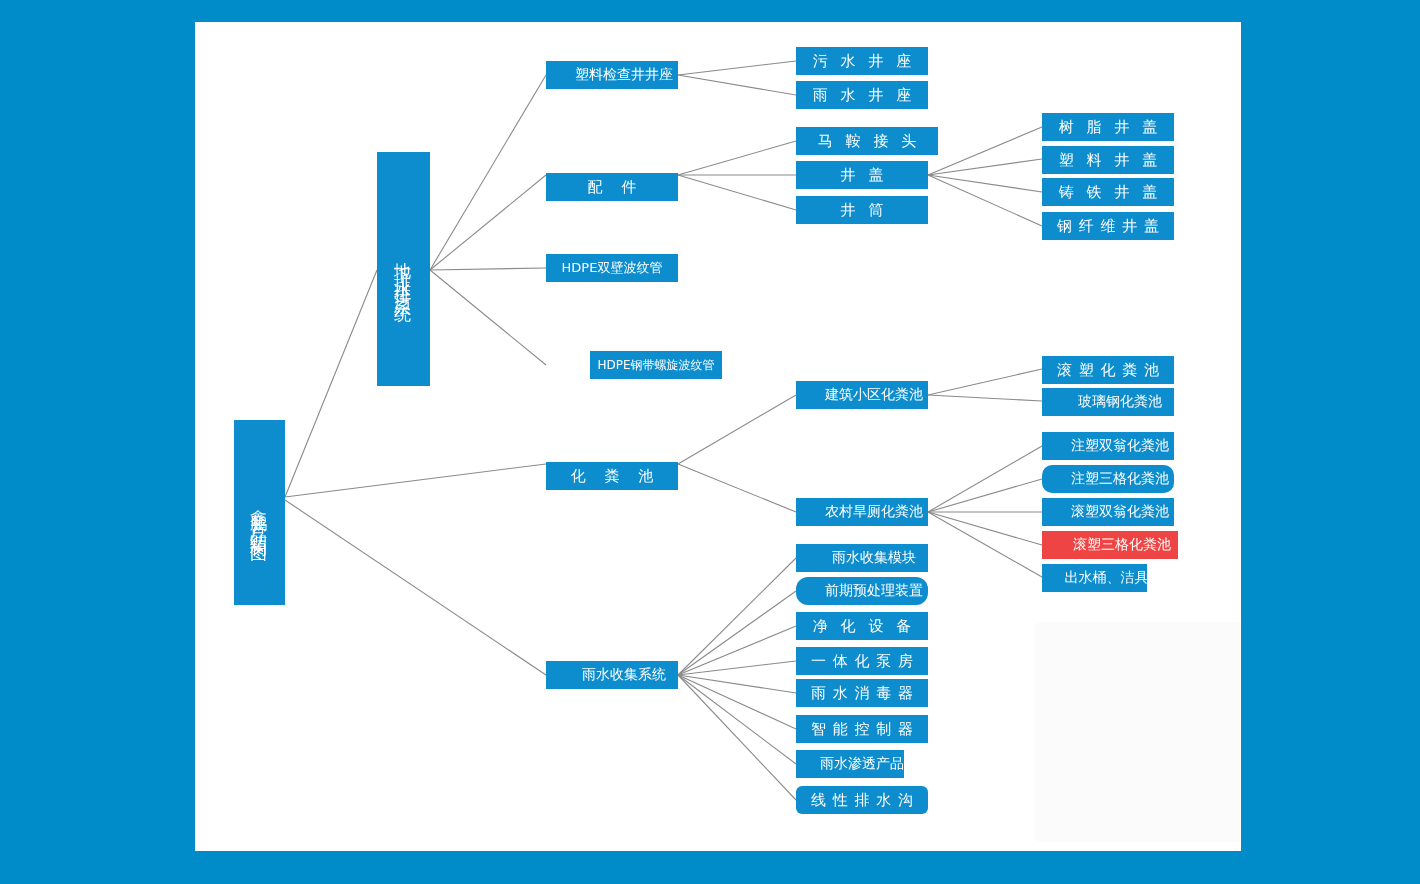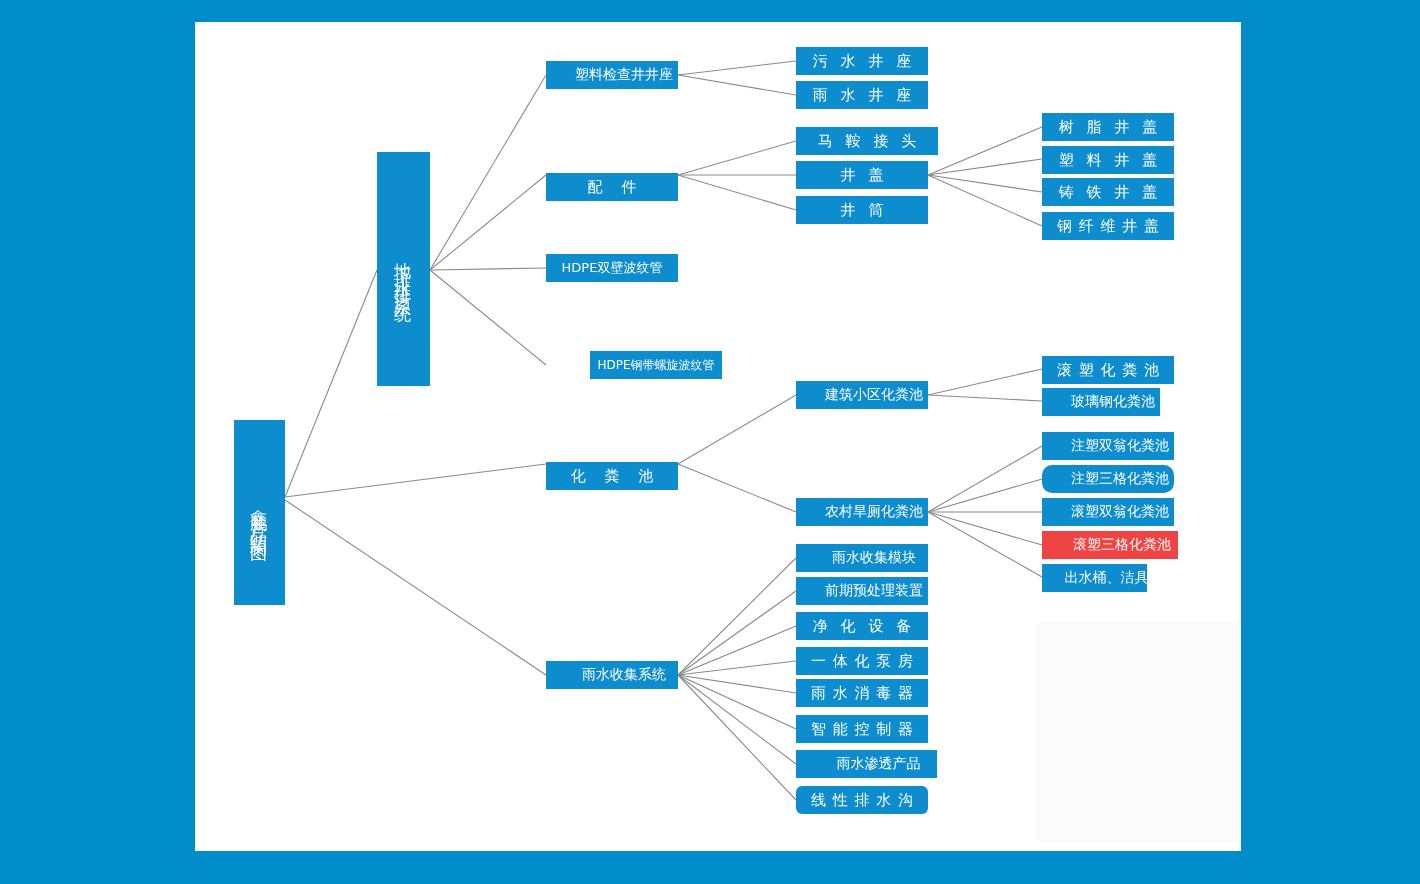--- a/index.html
+++ b/index.html
@@ -203,41 +203,41 @@
   <div class="node h sp2" style="left: 1042px; top: 178px; width: 132px; background: rgb(13, 141, 205); color: rgb(255, 255, 255);">铸 铁 井 盖</div>
 
   <div class="node h sp2" style="left: 1042px; top: 212px; width: 132px; letter-spacing: 1px; text-indent: 1px; background: rgb(13, 141, 205); color: rgb(255, 255, 255);">钢 纤 维 井 盖</div>
 
   <div class="node h sm" style="left: 796px; top: 381px; width: 132px; background: rgb(13, 141, 205); color: rgb(255, 255, 255);">建筑小区化粪池</div>
 
   <div class="node h sm" style="left: 796px; top: 498px; width: 132px; background: rgb(13, 141, 205); color: rgb(255, 255, 255);">农村旱厕化粪池</div>
 
   <div class="node h sp2" style="left: 1042px; top: 356px; width: 132px; letter-spacing: 1px; text-indent: 1px; background: rgb(13, 141, 205); color: rgb(255, 255, 255);">滚 塑 化 粪 池</div>
 
-  <div class="node h sm" style="left: 1042px; top: 388px; width: 118px; background: rgb(13, 141, 205); color: rgb(255, 255, 255);">玻璃钢化粪池</div>
+  <div class="node h sm" style="left: 1042px; top: 388px; width: 132px; background: rgb(13, 141, 205); color: rgb(255, 255, 255);">玻璃钢化粪池</div>
 
   <div class="node h sm" style="left: 1042px; top: 432px; width: 132px; background: rgb(13, 141, 205); color: rgb(255, 255, 255);">注塑双翁化粪池</div>
 
   <div class="node h sm" style="left: 1042px; top: 465px; width: 132px; background: rgb(13, 141, 205); color: rgb(255, 255, 255); border-radius: 10px;">注塑三格化粪池</div>
 
   <div class="node h sm" style="left: 1042px; top: 498px; width: 132px; background: rgb(13, 141, 205); color: rgb(255, 255, 255);">滚塑双翁化粪池</div>
 
   <div class="node h sm" style="left: 1042px; top: 531px; width: 136px; background: #ef4444; color: rgb(255, 255, 255);">滚塑三格化粪池</div>
 
   <div class="node h sm" style="left: 1042px; top: 564px; width: 105px; background: rgb(13, 141, 205); color: #ffffff;">出水桶、洁具</div>
 
   <div class="node h sm" style="left: 796px; top: 544px; width: 132px; background: rgb(13, 141, 205); color: rgb(255, 255, 255);">雨水收集模块</div>
 
-  <div class="node h sm" style="left: 796px; top: 577px; width: 132px; background: rgb(13, 141, 205); color: rgb(255, 255, 255);">前期预处理装置</div>
+  <div class="node h sm" style="left: 796px; top: 577px; width: 132px; background: rgb(13, 141, 205); color: rgb(255, 255, 255); border-radius: 12px;">前期预处理装置</div>
 
   <div class="node h sp2" style="left: 796px; top: 612px; width: 132px; background: rgb(13, 141, 205); color: rgb(255, 255, 255);">净 化 设 备</div>
 
   <div class="node h sp2" style="left: 796px; top: 647px; width: 132px; letter-spacing: 1px; text-indent: 1px; background: rgb(13, 141, 205); color: rgb(255, 255, 255);">一 体 化 泵 房</div>
 
   <div class="node h sp2" style="left: 796px; top: 679px; width: 132px; letter-spacing: 1px; text-indent: 1px; background: rgb(13, 141, 205); color: rgb(255, 255, 255);">雨 水 消 毒 器</div>
 
   <div class="node h sp2" style="left: 796px; top: 715px; width: 132px; letter-spacing: 1px; text-indent: 1px; background: rgb(13, 141, 205); color: rgb(255, 255, 255);">智 能 控 制 器</div>
 
-  <div class="node h sm" style="left: 796px; top: 750px; width: 141px; background: rgb(13, 141, 205); color: rgb(255, 255, 255);">雨水渗透产品</div>
+  <div class="node h sm" style="left: 796px; top: 750px; width: 108px; background: rgb(13, 141, 205); color: rgb(255, 255, 255);">雨水渗透产品</div>
 
   <div class="node h sp2" style="left: 796px; top: 786px; width: 132px; letter-spacing: 1px; text-indent: 1px; background: rgb(13, 141, 205); color: rgb(255, 255, 255); border-radius: 6px;">线 性 排 水 沟</div>
 
 </div>
 
 </body></html>

